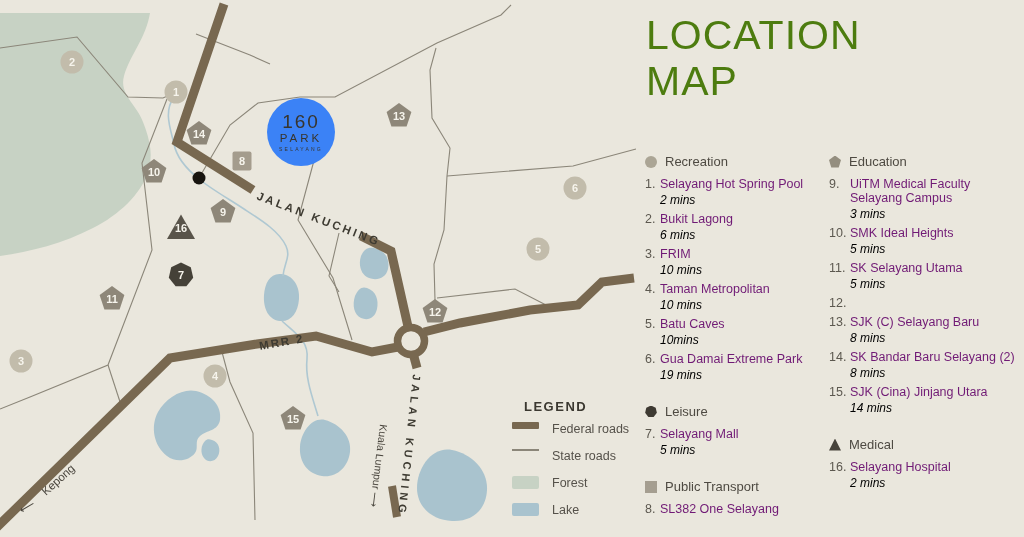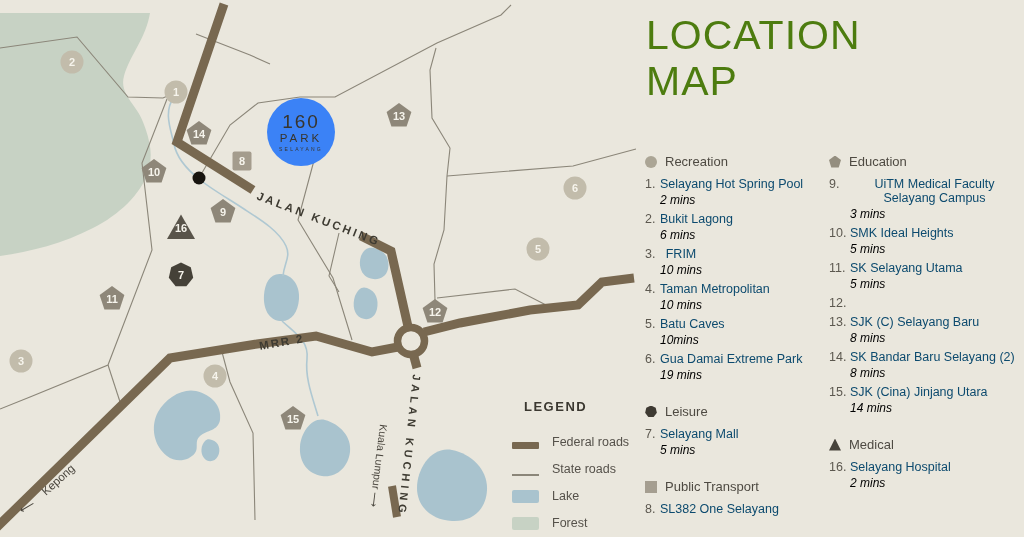--- a/index.html
+++ b/index.html
@@ -14,21 +14,21 @@
   .logo{position:absolute;left:267px;top:98px;width:68px;height:68px;border-radius:50%;
         background:#3b82f6;display:flex;flex-direction:column;align-items:center;justify-content:center;
         color:#38352d;text-align:center;}
   .logo-num{font-size:19px;letter-spacing:2px;line-height:18px;}
   .logo-name{font-size:11.5px;letter-spacing:3px;line-height:12px;margin-top:1px;}
   .logo-sub{font-size:5px;letter-spacing:2.2px;margin-top:2px;}
 
   
   #legend{position:absolute;left:512px;top:399px;width:128px;}
   .legend-h{font-size:13px;font-weight:bold;letter-spacing:1.5px;color:#3b3830;margin-bottom:8px;margin-left:12px;}
-  .lrow{display:flex;align-items:flex-end;height:27px;}
+  .lrow{display:flex;align-items:flex-start;height:27px;}
   .sw{width:27px;flex:0 0 27px;}
   .sw.federal{height:7px;background:#786850;border-radius:1px;}
   .sw.state{height:2px;background:#8b8679;}
   .sw.lake{height:13px;background:#a9c3ce;border-radius:2px;}
   .sw.forest{height:13px;background:#c7d2c4;border-radius:2px;}
   .lrow .lab{margin-left:13px;font-size:12.5px;color:#55514a;}
 
   
   #title{position:absolute;left:646px;top:12px;font-size:41px;line-height:46px;
          letter-spacing:1px;color:#4d7c0f;}
@@ -41,21 +41,21 @@
   .cat-label{font-size:13px;color:#4e4a42;}
   .ic{display:inline-block;width:12px;height:12px;margin-right:8px;flex:0 0 12px;}
   .ic.circle{border-radius:50%;background:#aba595;}
   .ic.pentagon{background:#948e7f;clip-path:polygon(50% 0,100% 38%,81% 100%,19% 100%,0 38%);}
   .ic.heptagon{background:#3e3a32;clip-path:polygon(50% 0,89% 19%,99% 61%,72% 95%,28% 95%,1% 61%,11% 19%);}
   .ic.square{background:#a59e90;}
   .ic.triangle{background:#47433b;clip-path:polygon(50% 0,100% 100%,0 100%);}
   .item{display:flex;margin-bottom:5px;font-size:12.5px;line-height:14px;}
   .item .no{flex:0 0 15px;}
   #col2 .item .no{flex:0 0 21px;}
-  .item .name{color:#0c4a6e;text-align:center;}
+  .item .name{color:#701a75;}
   .item .time{font-style:italic;color:#000000;margin-top:2px;font-size:12px;}
 </style>
 </head>
 <body>
 
 <div id="stage">
 
   <div id="map">
     <svg width="640" height="537" viewBox="0 0 640 537">
 
@@ -188,26 +188,26 @@
       <div id="legend-rows">
           <div class="lrow">
             <span class="sw federal"></span>
             <span class="lab">Federal roads</span>
           </div>
           <div class="lrow">
             <span class="sw state"></span>
             <span class="lab">State roads</span>
           </div>
           <div class="lrow">
+            <span class="sw forest"></span>
+            <span class="lab">Forest</span>
+          </div>
+          <div class="lrow">
             <span class="sw lake"></span>
             <span class="lab">Lake</span>
-          </div>
-          <div class="lrow">
-            <span class="sw forest"></span>
-            <span class="lab">Forest</span>
           </div>
         </div>
     </div>
   </div>
 
   <div id="title">
     <div>LOCATION</div>
     <div>MAP</div>
   </div>
 

